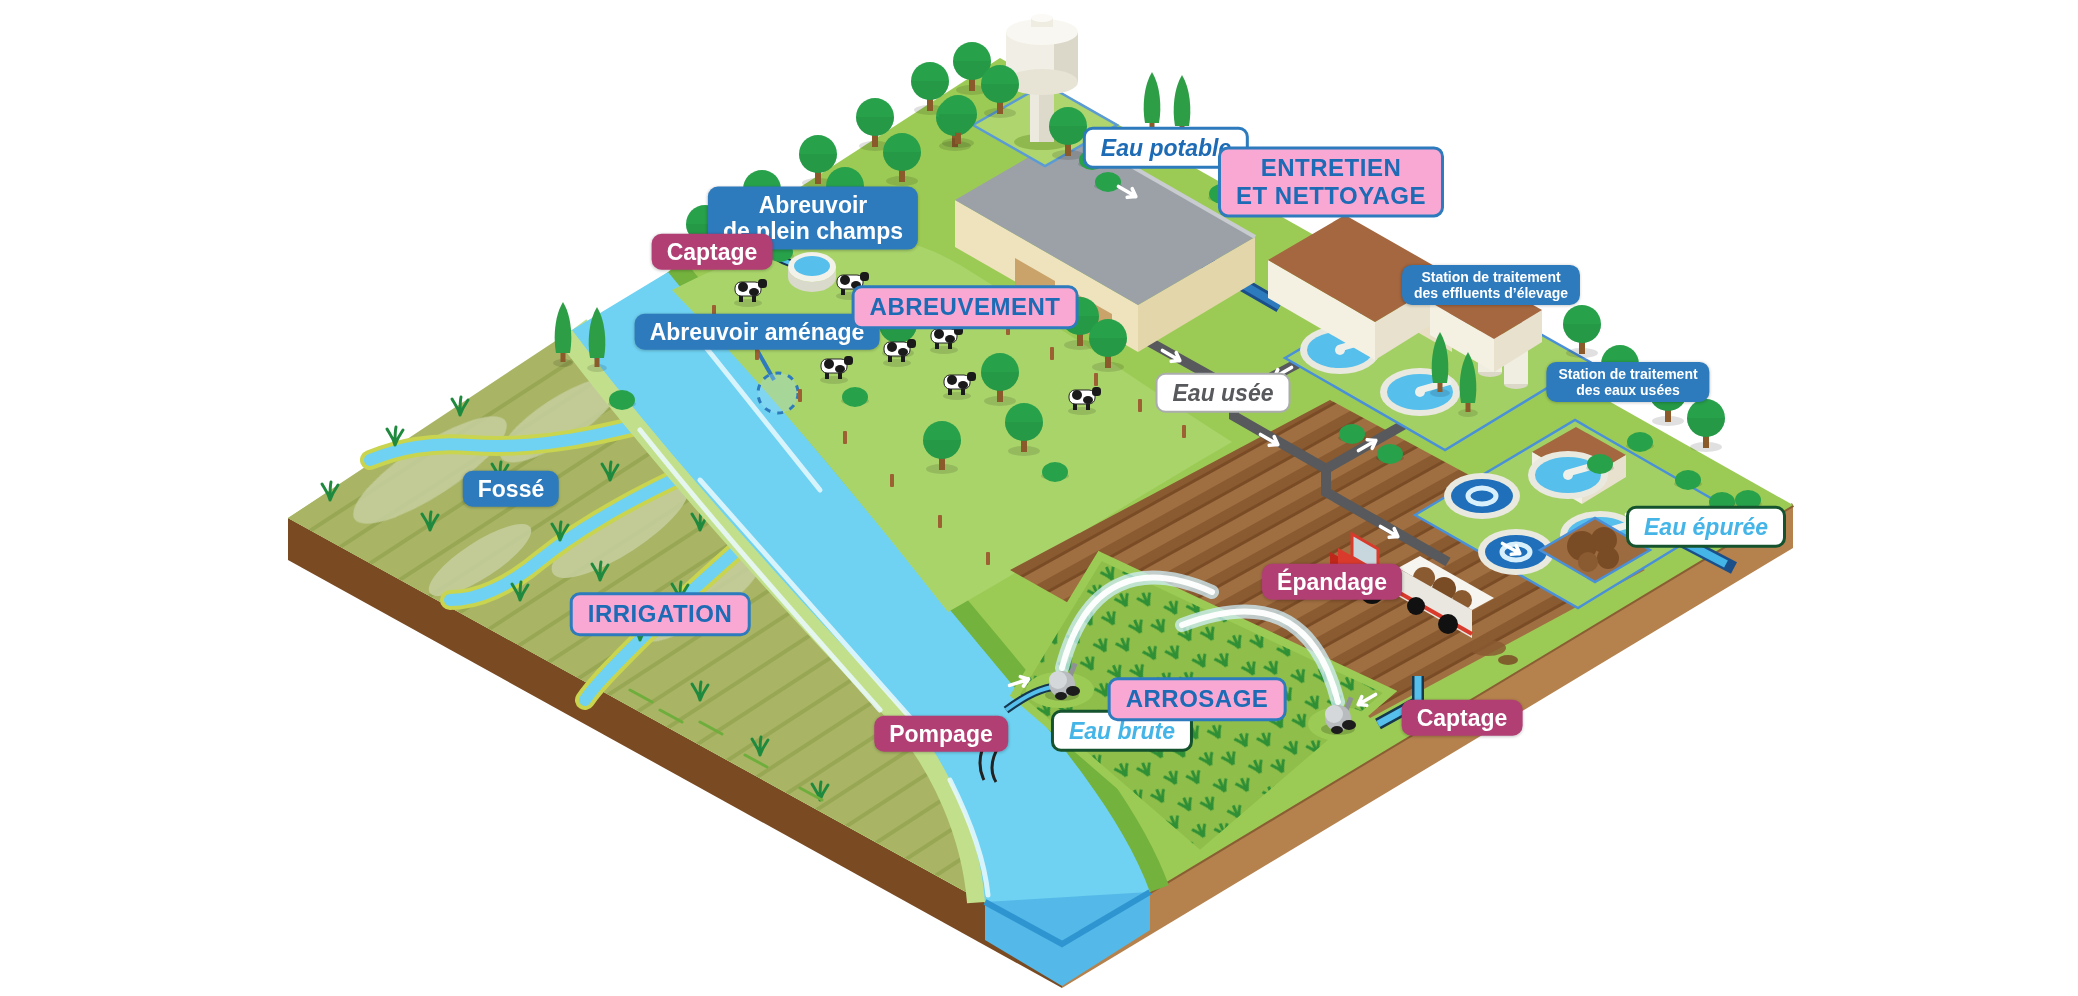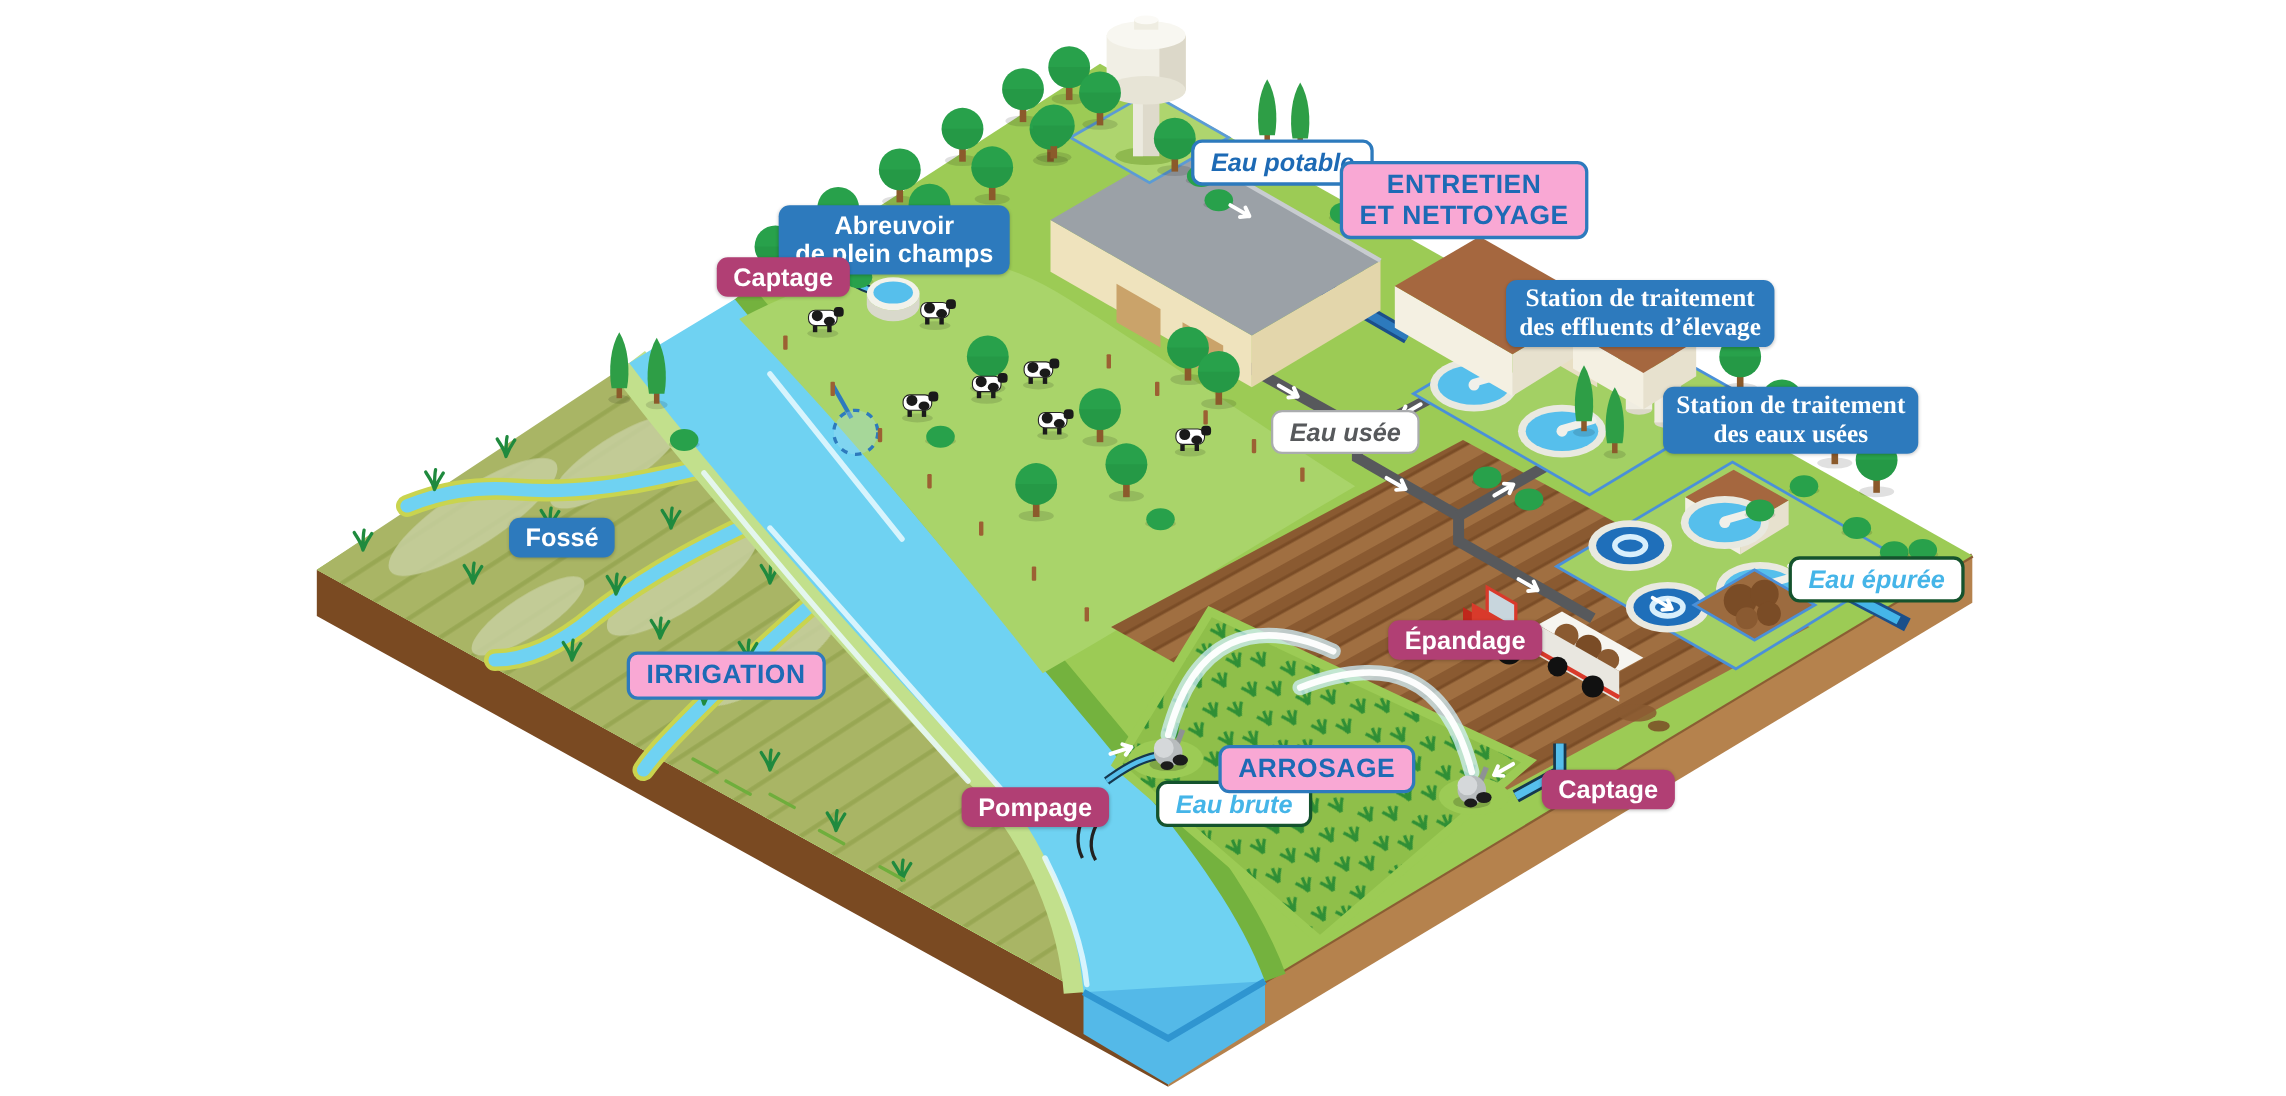--- a/index.html
+++ b/index.html
@@ -11,21 +11,21 @@
        z-index:5;}
   .solid-blue{background:var(--label-blue,#2d7abd);color:#ffffff;box-shadow:0 1px 3px rgba(0,0,0,.2);}
   .solid-magenta{background:var(--label-magenta,#b13f74);color:#ffffff;box-shadow:0 1px 3px rgba(0,0,0,.2);margin-left:12px;}
   .outline-blue{background:#f9a8d4;border:3px solid var(--label-blue,#2d7abd);
        color:var(--outline-text-blue,#1d6ab5);letter-spacing:.5px;font-size:24px;}
   .flow{background:#ffffff;font-style:italic;}
   .flow-blue{border:3px solid var(--label-blue,#2d7abd);color:var(--outline-text-blue,#1d6ab5);}
   .flow-cyan{border:3px solid #14532d;color:var(--flow-cyan,#45b5e8);}
   .flow-gray{border:2px solid #aaacae;color:var(--flow-gray,#57595c);}
   .flow-brown{border:2px solid #d9bfa8;color:var(--flow-brown,#8a5a35);}
-  .sm{font-size:23px;padding:4px 12px;font-family:Liberation Serif, serif;}
+  .sm{font-size:14px;padding:4px 12px;}
 </style>
 </head>
 <body>
 
 <div class="stage">
 
 <svg viewBox="0 0 2078 996" width="2078" height="996">
   <defs>
     <pattern id="irr" width="30" height="30" patternUnits="userSpaceOnUse" patternTransform="rotate(-33)">
       <rect width="30" height="30" fill="#a9b565"></rect>
@@ -376,20 +376,22 @@
     <use href="#arr" transform="translate(1636,520) rotate(30)"></use>
     <use href="#arr" transform="translate(1512,549) rotate(30)"></use>
     <use href="#arr" transform="translate(1020,682) rotate(-18)"></use>
     <use href="#arr" transform="translate(1366,700) rotate(150)"></use>
   </g>
 </svg>
 
 <div class="lbl solid-blue" style="left:813px;top:218px">Abreuvoir
 de plein champs</div>
 <div class="lbl solid-magenta" style="left:700px;top:252px">Captage</div>
+<div class="lbl solid-blue" style="left:757px;top:332px">Abreuvoir aménagé</div>
+<div class="lbl outline-blue" style="left:965px;top:307px">ABREUVEMENT</div>
 <div class="lbl flow flow-blue" style="left:1166px;top:148px">Eau potable</div>
 <div class="lbl outline-blue" style="left:1331px;top:182px">ENTRETIEN
 ET NETTOYAGE</div>
 <div class="lbl solid-blue sm" style="left:1491px;top:285px">Station de traitement
 des effluents d’élevage</div>
 <div class="lbl solid-blue sm" style="left:1628px;top:382px">Station de traitement
 des eaux usées</div>
 <div class="lbl flow flow-gray" style="left:1223px;top:393px">Eau usée</div>
 <div class="lbl flow flow-cyan" style="left:1706px;top:527px">Eau épurée</div>
 <div class="lbl solid-magenta" style="left:1320px;top:582px">Épandage</div>

